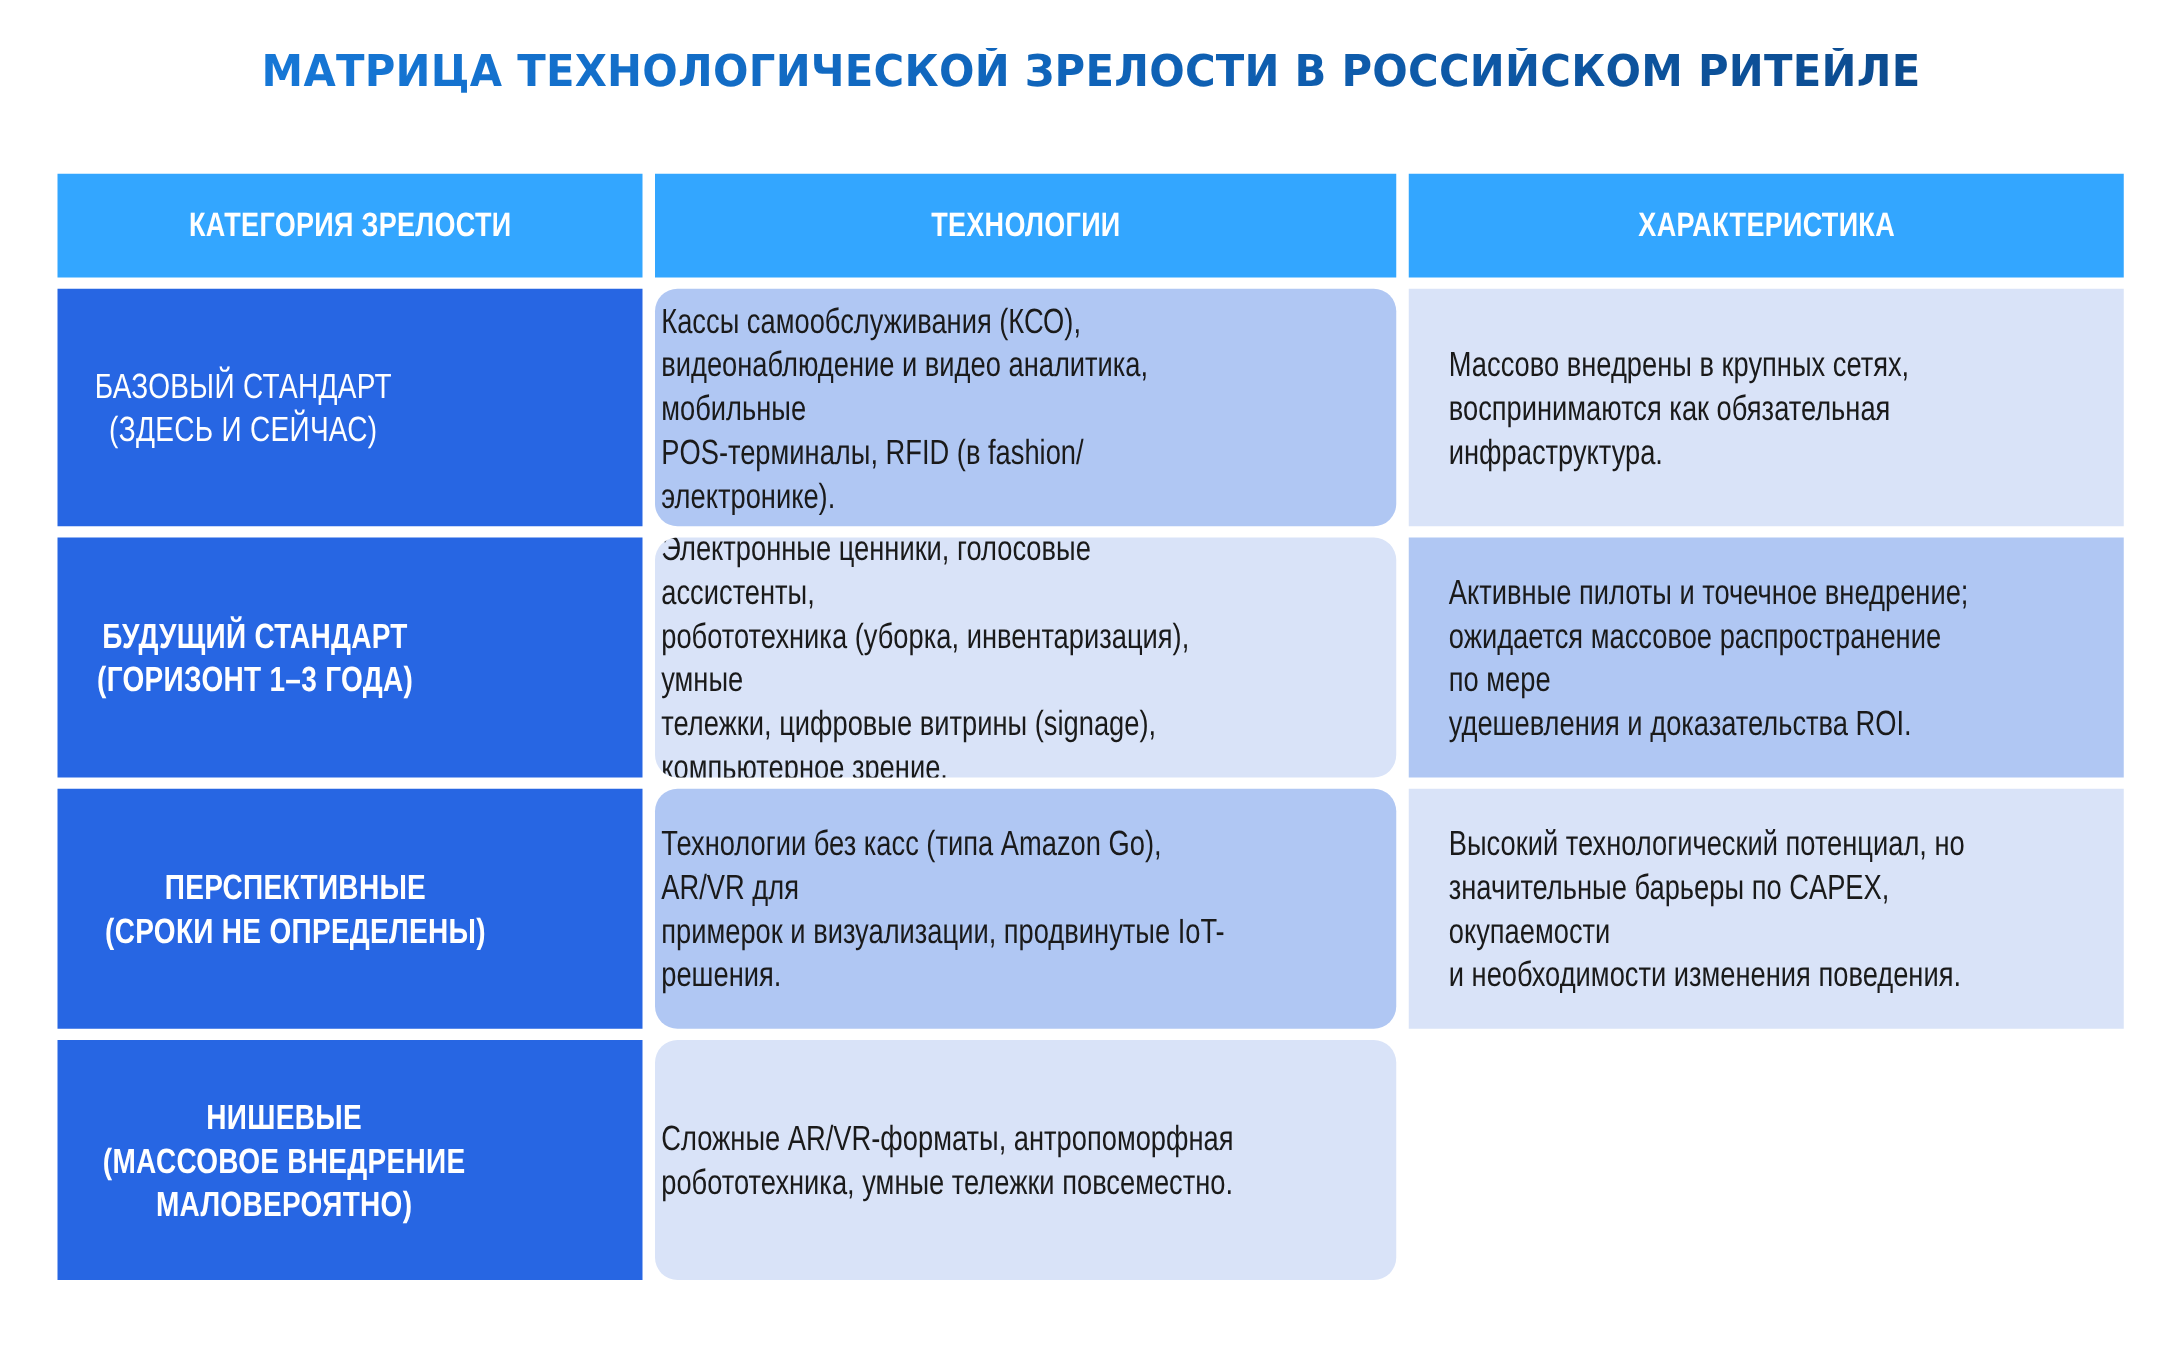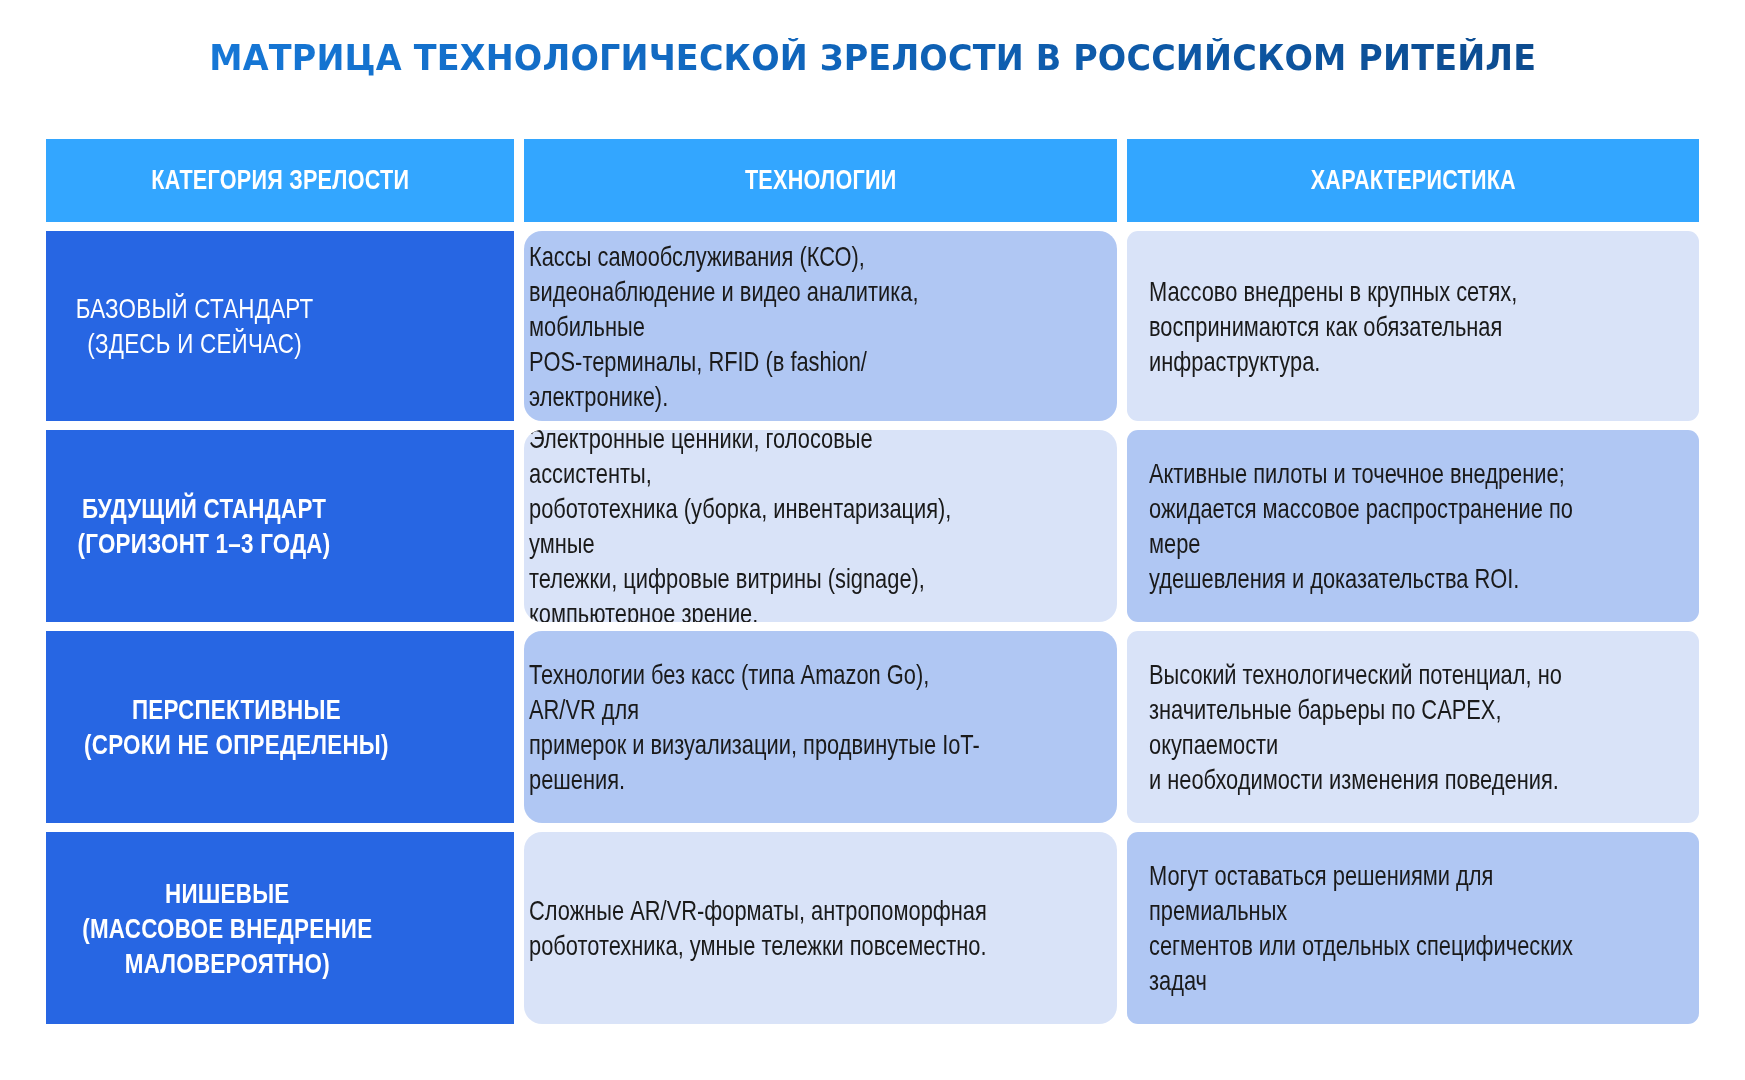--- a/index.html
+++ b/index.html
@@ -42,21 +42,21 @@
     color: #ffffff; font-weight: bold; font-size: 28px; line-height: 35px;
     transform-origin: center; letter-spacing: 0.3px;
   }
   .cat .narrow.thin { font-weight: normal; }
   .body-text {
     color: #1a1a1a; font-size: 28px; line-height: 35px;
     transform-origin: left center; white-space: pre-line;
     display: inline-block; transform: scaleX(0.78);
   }
   .tech { padding-left: 5px; border-radius: 18px; }
-  .char { padding-left: 22px; border-radius: 11px; }
+  .char { padding-left: 32px; }
 </style>
 </head>
 <body>
 
 <div class="title">
   <span class="title-text">МАТРИЦА ТЕХНОЛОГИЧЕСКОЙ ЗРЕЛОСТИ В РОССИЙСКОМ РИТЕЙЛЕ</span>
 </div>
 
 <div class="table">
 
@@ -118,17 +118,13 @@
 
   <div class="cell cat">
     <span class="narrow">НИШЕВЫЕ
 (МАССОВОЕ ВНЕДРЕНИЕ
 МАЛОВЕРОЯТНО)</span>
   </div>
   <div class="cell light tech">
     <span class="body-text">Сложные AR/VR-форматы, антропоморфная
 робототехника, умные тележки повсеместно.</span>
   </div>
-  <div class="cell dark char">
-    <span class="body-text">Могут оставаться решениями для премиальных
-сегментов или отдельных специфических задач</span>
-  </div>
 </div>
 
 </body></html>

